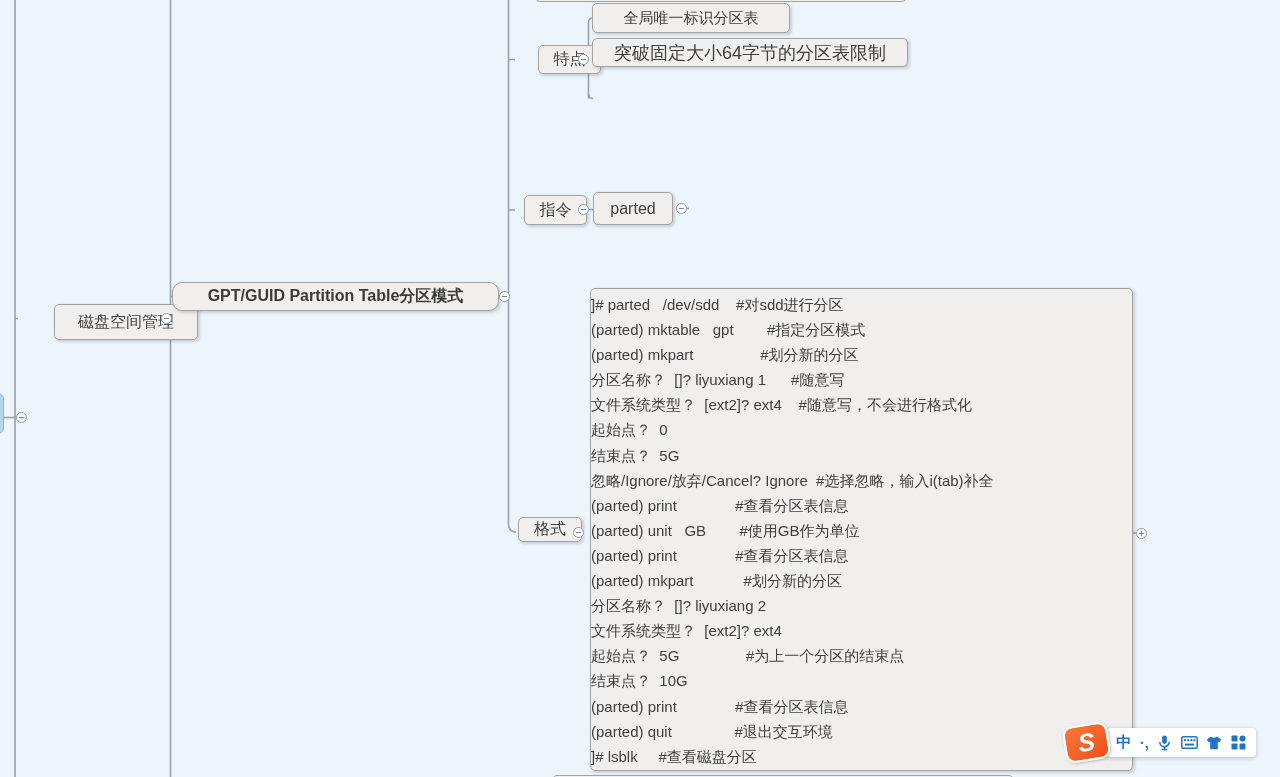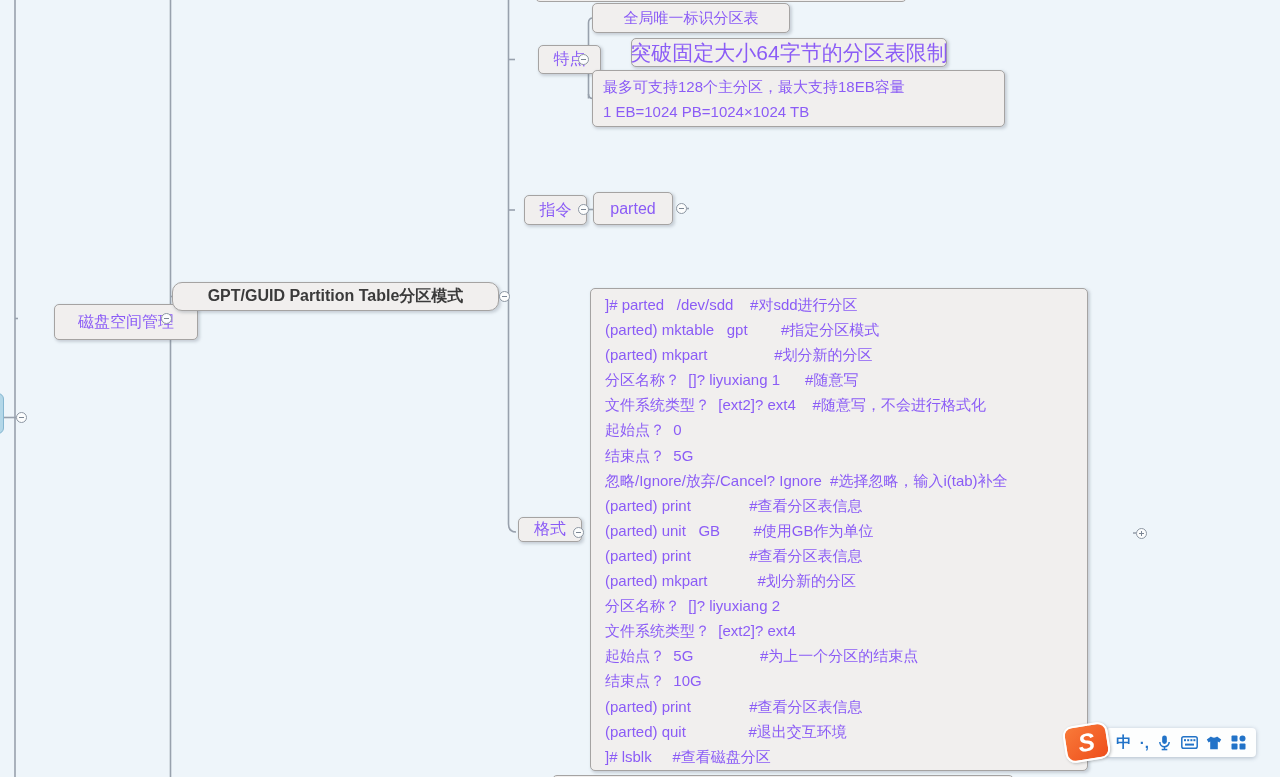--- a/index.html
+++ b/index.html
@@ -6,21 +6,21 @@
   #canvas{
     position:relative;width:1280px;height:777px;overflow:hidden;
     background:#eef5fa;
     font-family:"Liberation Sans","DejaVu Sans",sans-serif;
   }
   #wires{position:absolute;left:0;top:0;z-index:1;}
   #wires path{fill:none;stroke:#98a1ad;stroke-width:1.6px;}
   .node{
     position:absolute;z-index:3;box-sizing:border-box;
     background:#f1efee;border:1px solid #a5a3a2;border-radius:5px;
-    color:#8b5cf6;font-size:16px;
+    color:#404040;font-size:16px;
     display:flex;align-items:center;justify-content:center;
     white-space:nowrap;
     box-shadow:1.5px 1.5px 3px rgba(100,110,125,.28);
   }
   .node.block{
     display:block;white-space:pre-wrap;font-size:15px;
     text-align:left;justify-content:flex-start;
   }
   .node.bold{font-weight:bold;color:#3a3a3a;border-radius:10px;}
   .cutoff{box-shadow:none;z-index:2;}
@@ -94,29 +94,27 @@
   <div class="node cutoff" style="left:535px;top:-27px;width:372px;height:29px;"></div>
   <div class="node cutoff" style="left:552px;top:775px;width:462px;height:24px;"></div>
   <div class="rootnode" style="left:-9px;top:393px;width:13px;height:41px;"></div>
 
   <div class="node" style="left:18px;top:304px;width:144px;height:36px;margin-left:36px;">磁盘空间管理</div>
 
   <div class="node bold" style="left:172px;top:282px;width:327px;height:29px;">GPT/GUID Partition Table分区模式</div>
 
   <div class="node" style="left:538px;top:45px;width:63px;height:29px;">特点</div>
   <div class="node" style="left:592px;top:3px;width:198px;height:30px;font-size:15px;">全局唯一标识分区表</div>
-  <div class="node" style="left:592px;top:38px;width:316px;height:29px;font-size:21px;margin-left:39px;">突破固定大小64字节的分区表限制</div>
-  <div class="node block" style="left:592px;top:70px;width:413px;height:57px;line-height:25px;padding:3px 10px;">最多可支持128个主分区，最大支持18EB容量
-1 EB=1024 PB=1024×1024 TB</div>
+  <div class="node" style="left:592px;top:38px;width:316px;height:29px;font-size:18px;">突破固定大小64字节的分区表限制</div>
 
   <div class="node" style="left:515px;top:195px;width:63px;height:30px;margin-left:9px;">指令</div>
   <div class="node" style="left:593px;top:192px;width:80px;height:33px;">parted</div>
 
   <div class="node" style="left:518px;top:517px;width:64px;height:25px;">格式</div>
-  <div class="node block" style="left:590px;top:288px;width:498px;height:483px;line-height:25.1px;padding:3px 14px;">]# parted   /dev/sdd    #对sdd进行分区
+  <div class="node block" style="left:590px;top:288px;width:543px;height:483px;line-height:25.1px;padding:3px 0;">]# parted   /dev/sdd    #对sdd进行分区
 (parted) mktable   gpt        #指定分区模式
 (parted) mkpart                #划分新的分区
 分区名称？  []? liyuxiang 1      #随意写
 文件系统类型？  [ext2]? ext4    #随意写，不会进行格式化
 起始点？  0
 结束点？  5G
 忽略/Ignore/放弃/Cancel? Ignore  #选择忽略，输入i(tab)补全
 (parted) print              #查看分区表信息
 (parted) unit   GB        #使用GB作为单位
 (parted) print              #查看分区表信息

